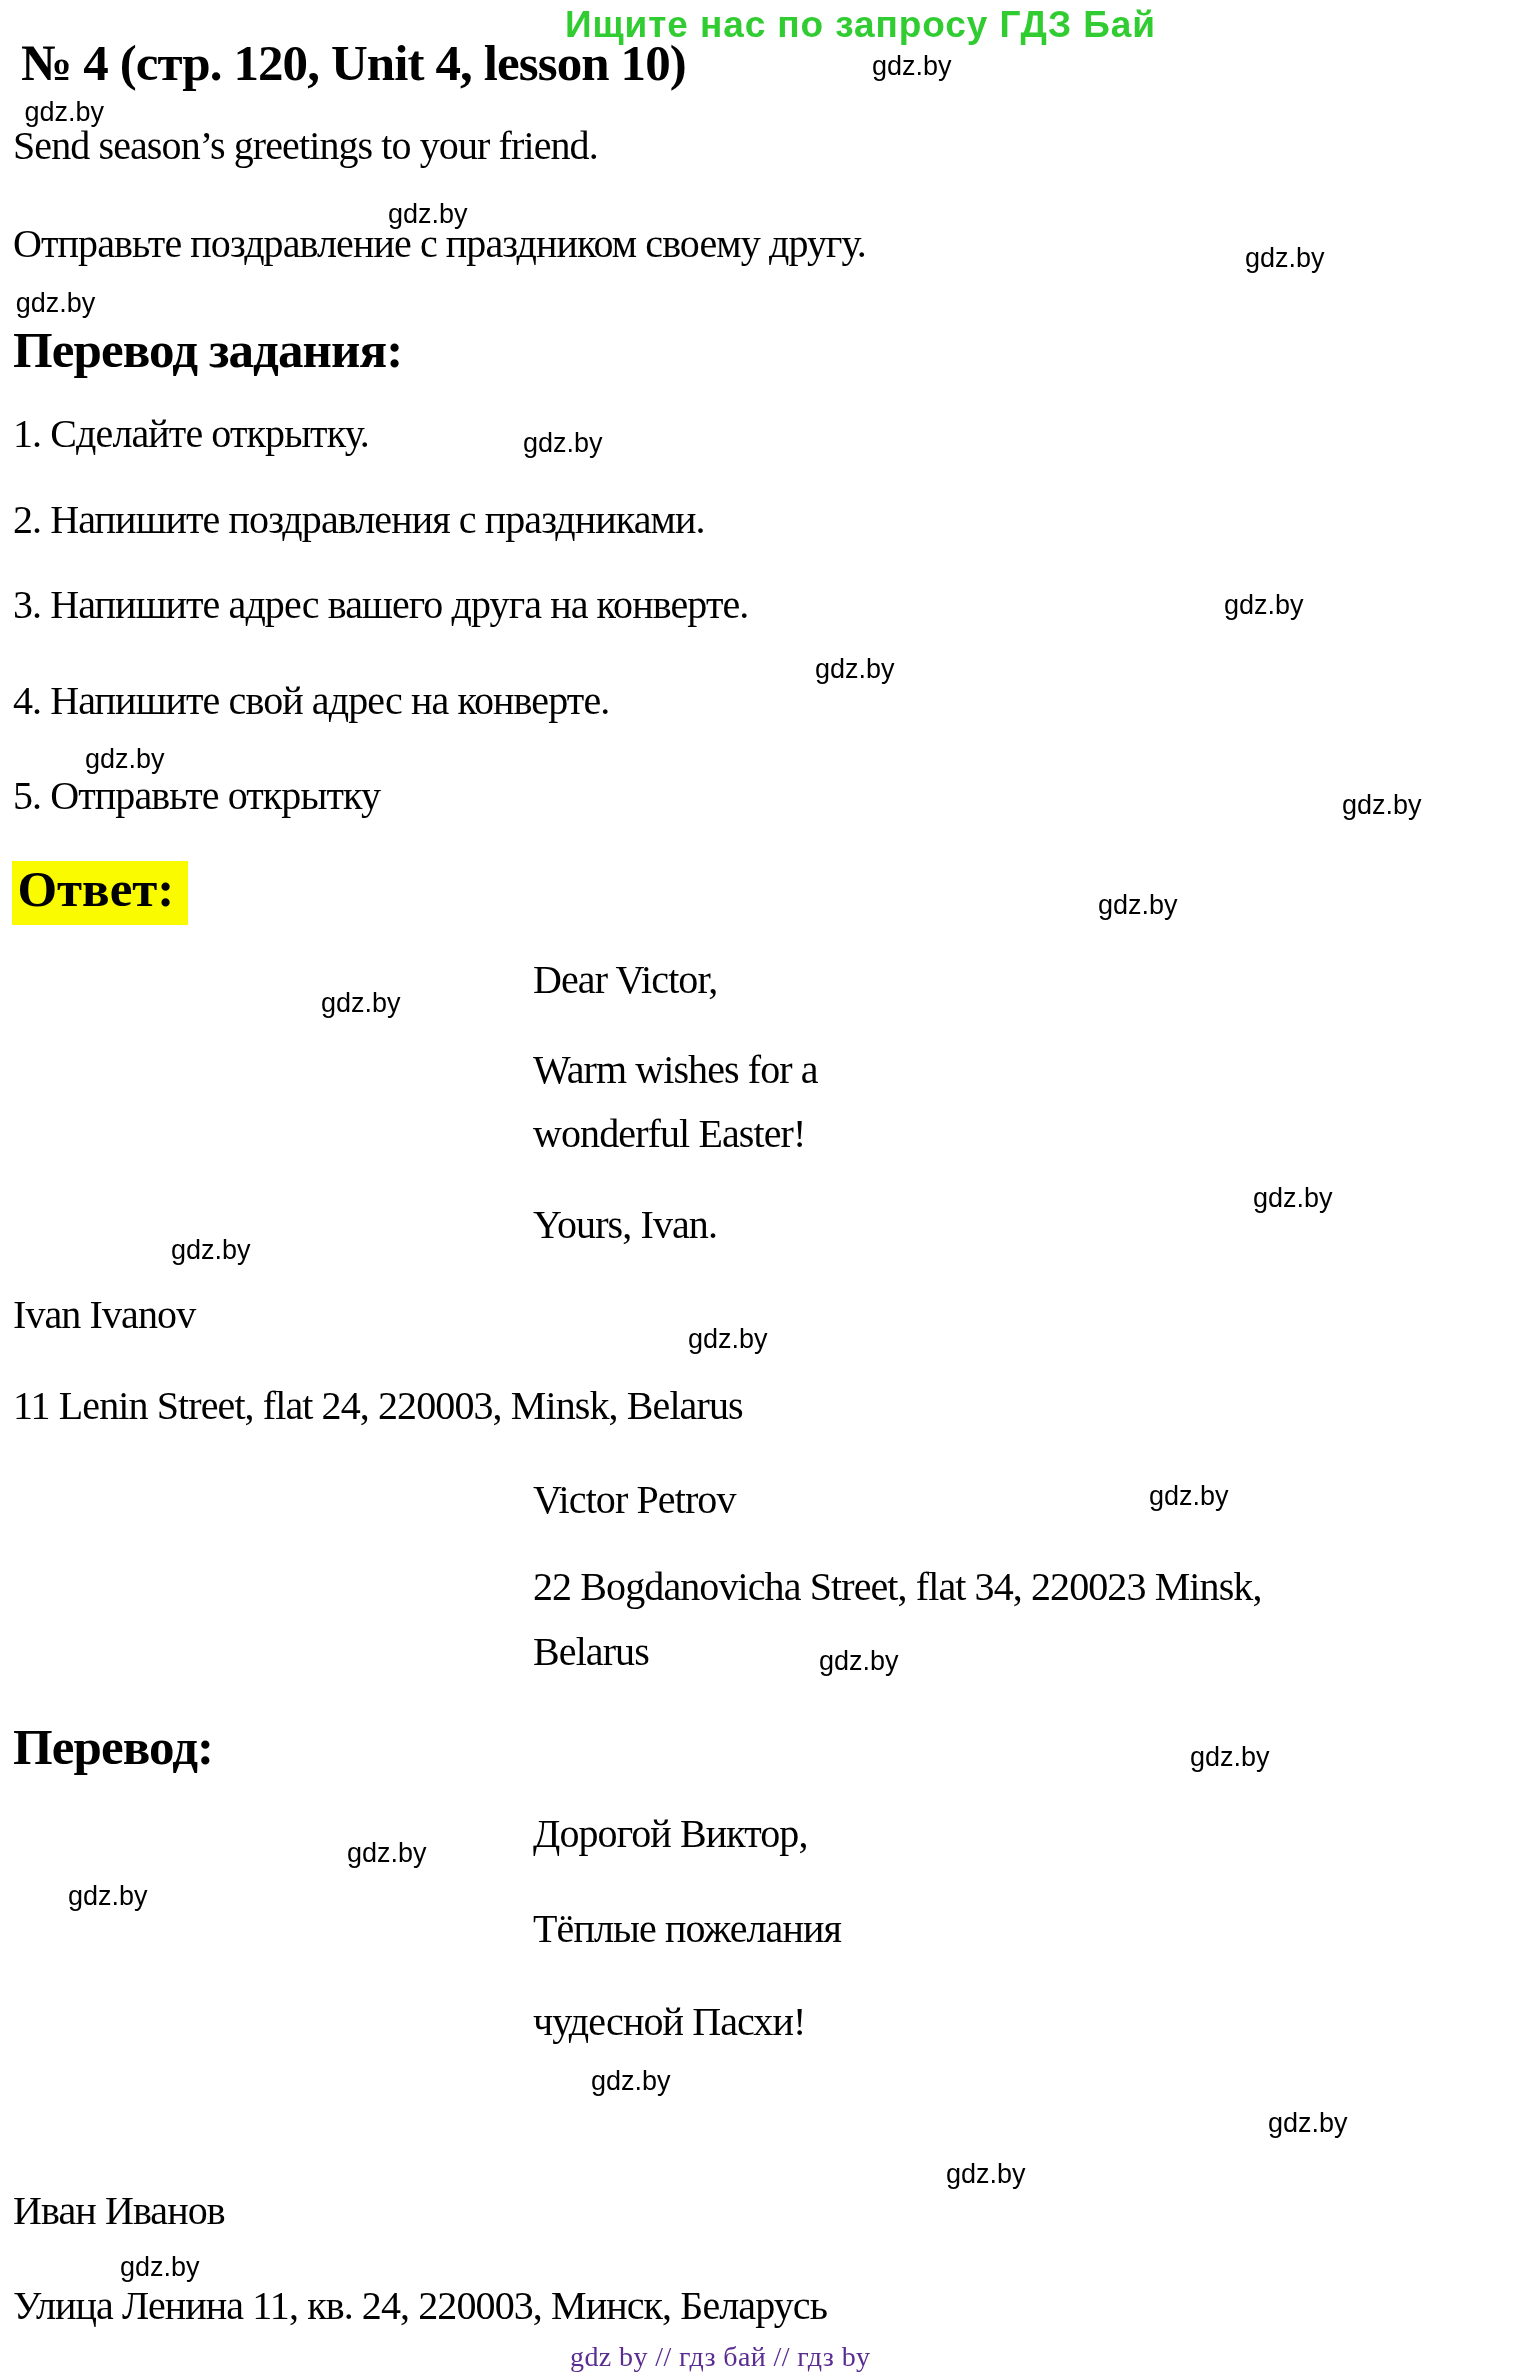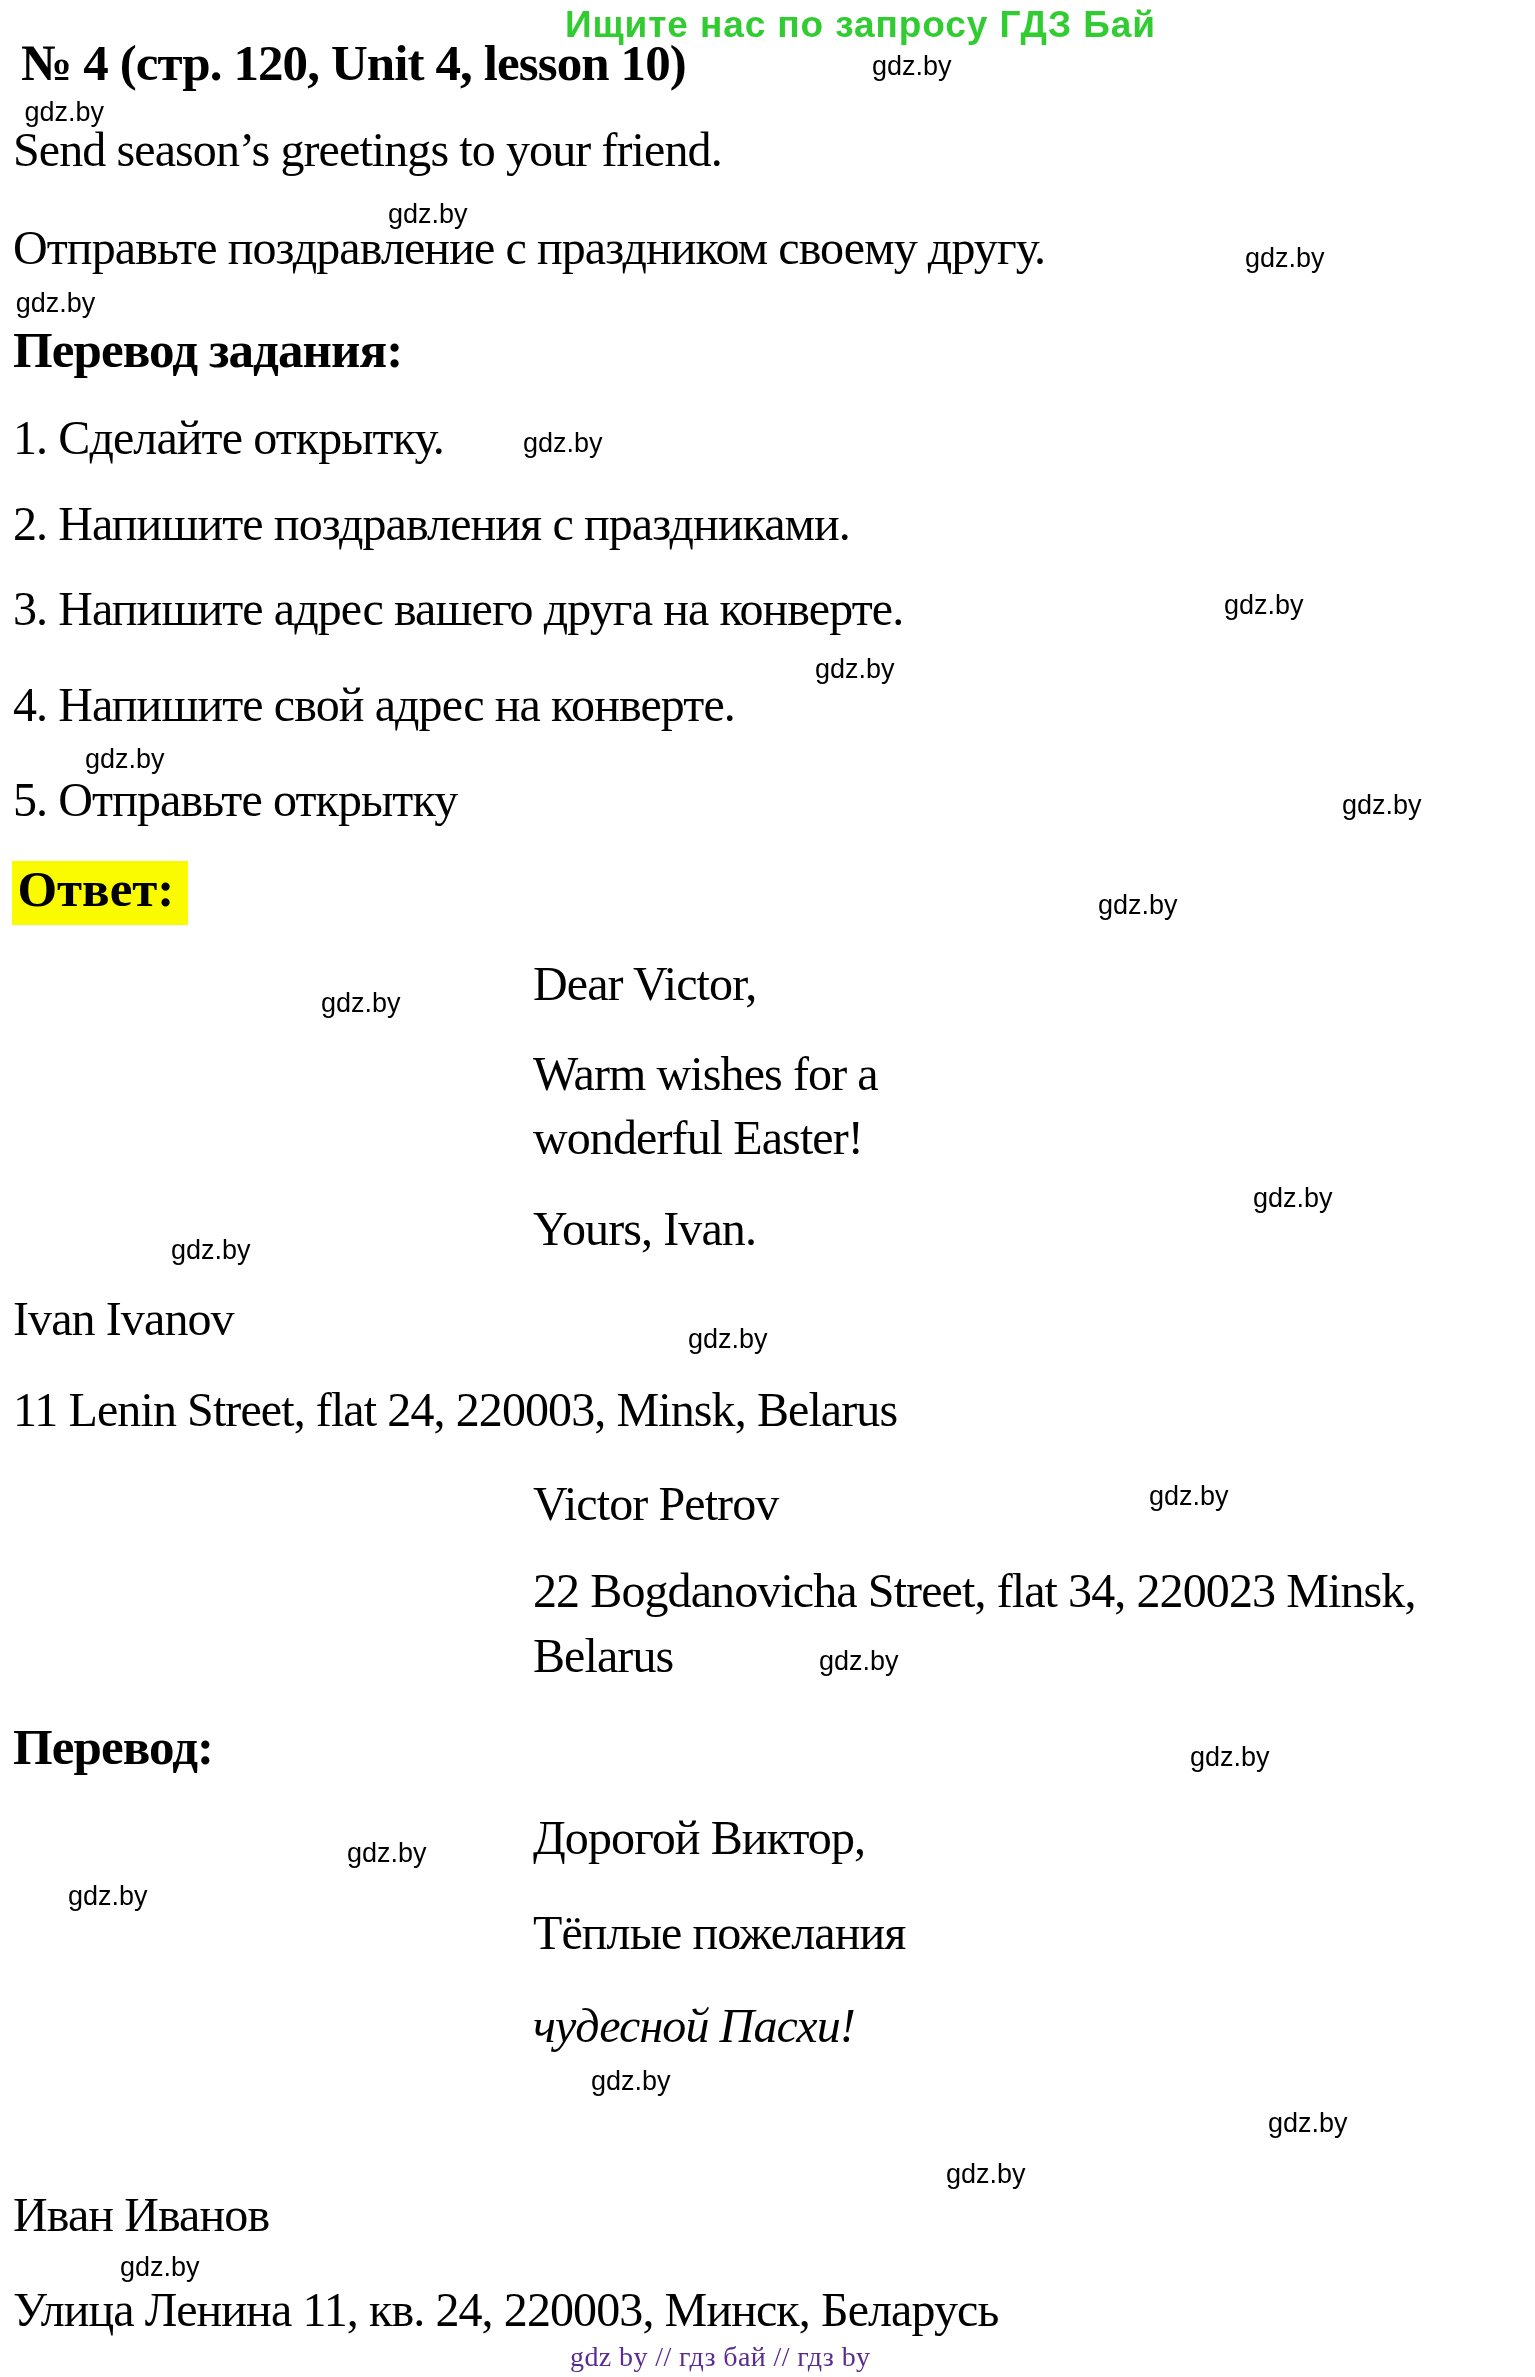--- a/index.html
+++ b/index.html
@@ -13,21 +13,21 @@
     position:relative;
     width:1536px;
     height:2377px;
     background:#ffffff;
     overflow:hidden;
     font-kerning:normal;
   }
   .line{
     position:absolute;
     font-family:"Liberation Serif", serif;
-    font-size:48px;
+    font-size:40px;
     line-height:1.05;
     white-space:nowrap;
     color:var(--ink);
     letter-spacing:-0.9px;
   }
   .b{font-weight:bold;font-size:51px;letter-spacing:-0.9px;}
   .wm{
     position:absolute;
     font-family:"Liberation Sans", sans-serif;
     font-size:27px;
@@ -128,21 +128,21 @@
   <div class="wm" style="left:819px;top:1647px;">gdz.by</div>
 
   <div class="line b" style="left:13px;top:1721px;">Перевод:</div>
   <div class="wm" style="left:1190px;top:1743px;">gdz.by</div>
 
   <div class="line" style="left:533px;top:1813px;">Дорогой Виктор,</div>
   <div class="wm" style="left:347px;top:1839px;">gdz.by</div>
   <div class="wm" style="left:68px;top:1882px;">gdz.by</div>
 
   <div class="line" style="left:533px;top:1908px;">Тёплые пожелания</div>
-  <div class="line" style="left:533px;top:2001px;font-style:italic;">чудесной Пасхи!</div>
+  <div class="line" style="left:533px;top:2001px;">чудесной Пасхи!</div>
   <div class="wm" style="left:591px;top:2067px;">gdz.by</div>
 
   <div class="wm" style="left:1268px;top:2109px;">gdz.by</div>
   <div class="wm" style="left:946px;top:2160px;">gdz.by</div>
 
   <div class="line" style="left:13px;top:2190px;">Иван Иванов</div>
   <div class="wm" style="left:120px;top:2253px;">gdz.by</div>
 
   <div class="line" style="left:13px;top:2285px;">Улица Ленина 11, кв. 24, 220003, Минск, Беларусь</div>
 

